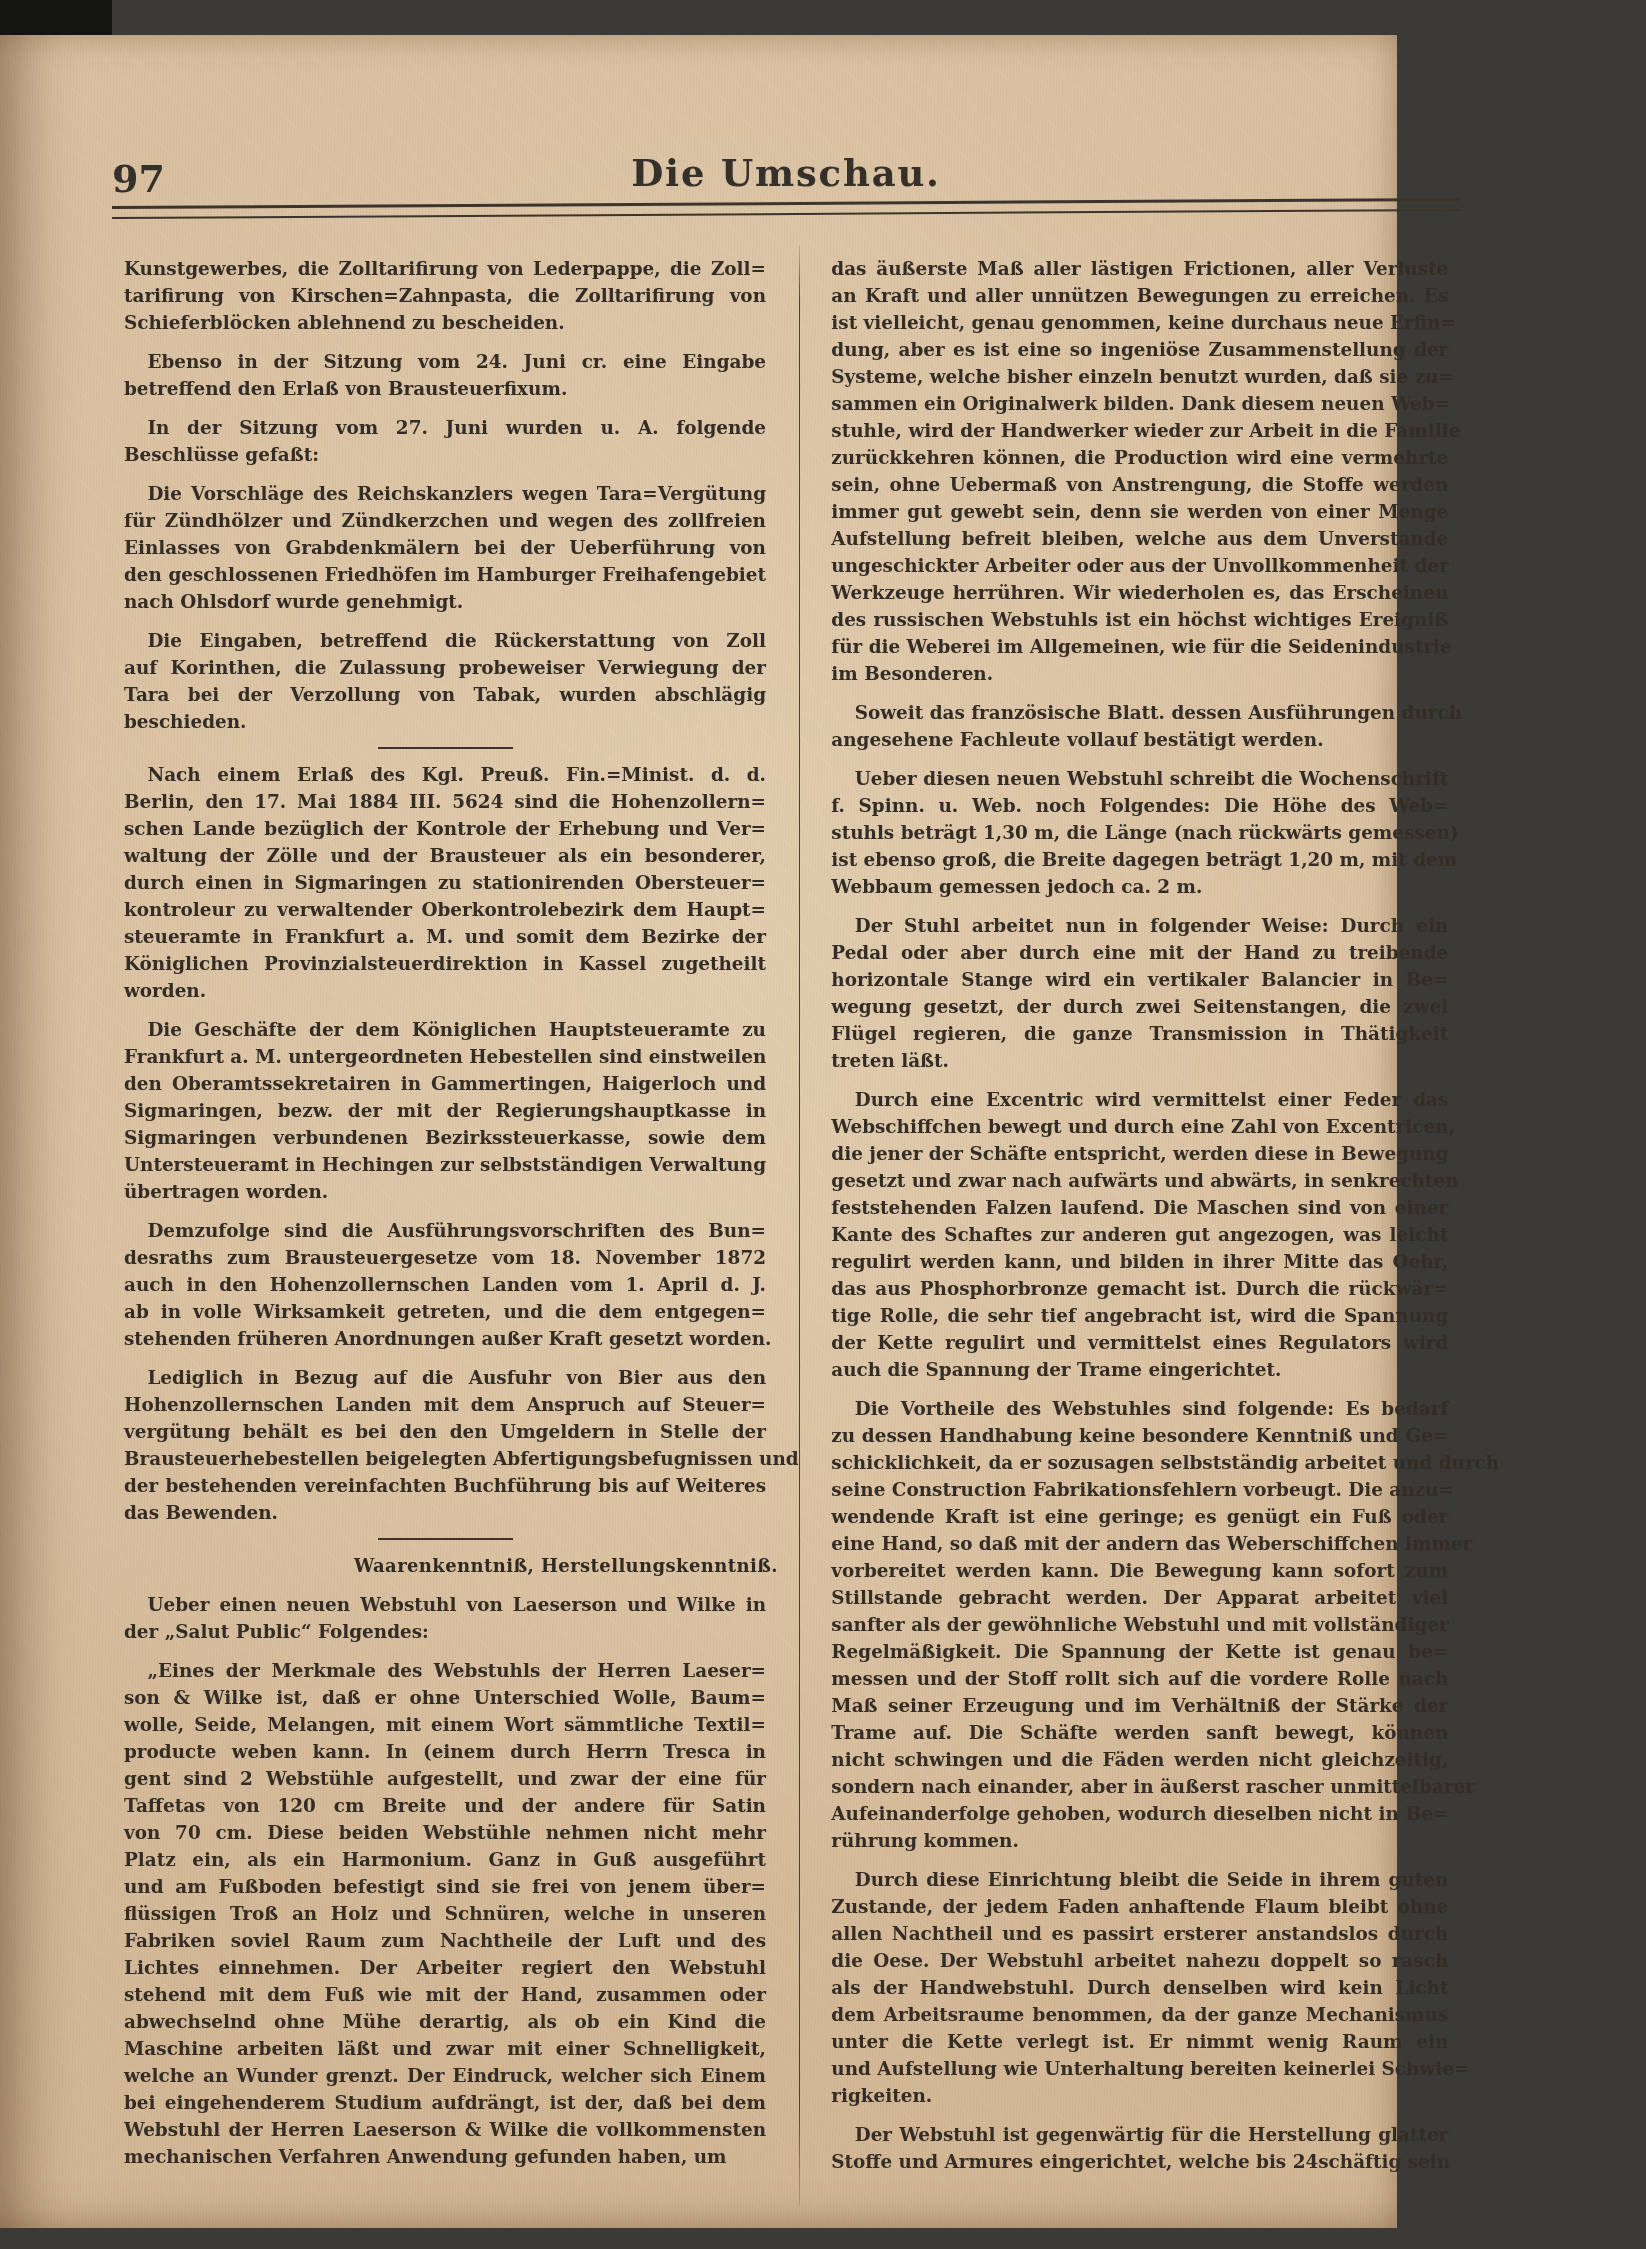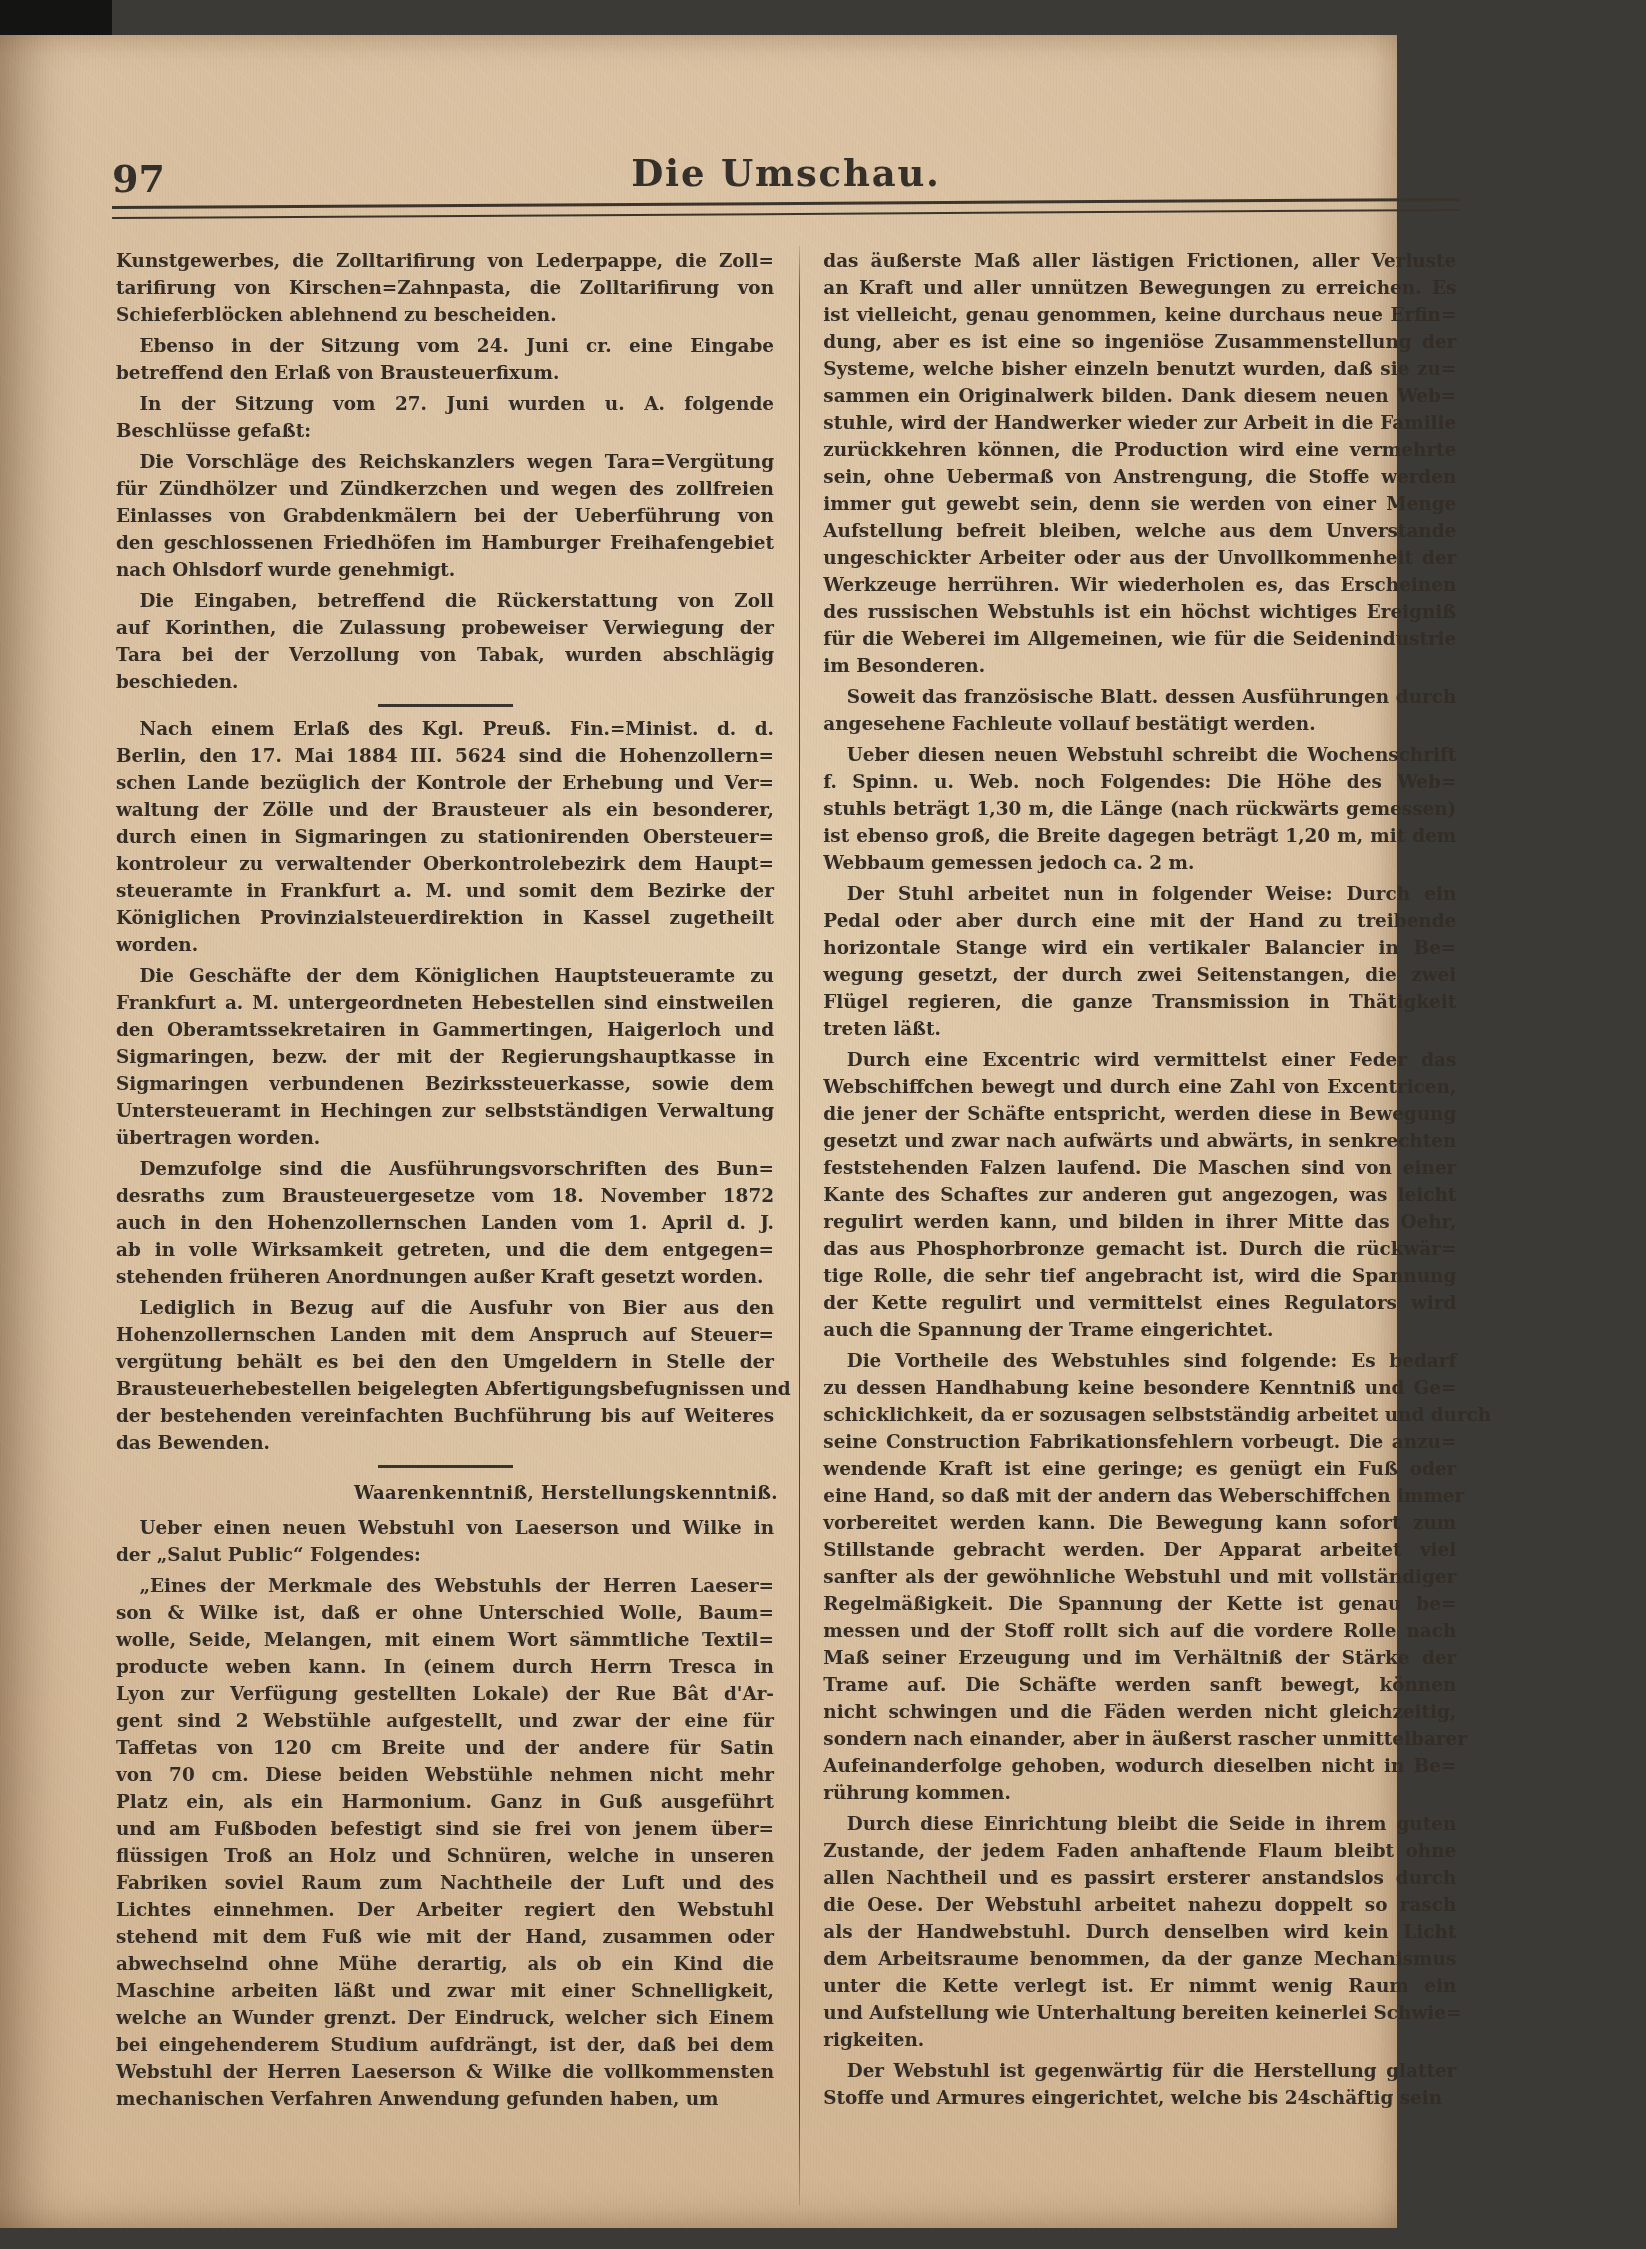--- a/index.html
+++ b/index.html
@@ -47,21 +47,21 @@
     position:absolute;left:112px;top:208px;width:1348px;height:1980px;
     display:flex;align-items:stretch;
   }
   .col{font-size:18.4px;line-height:27px;font-weight:bold;color:#332d26;}
   .col.left{width:666px;flex:none;}
   .col.right{width:641px;flex:none;}
   .col-divider{
     flex:none;width:1.3px;margin:2.7px 19px 18px 21px;
     background:linear-gradient(180deg,rgba(58,50,40,.15),#4a4237 54px,#4a4237 95%,rgba(58,50,40,.2));
   }
-  .para{margin:4px;}
+  .para{margin:12px;}
   .tline{text-align:justify;text-align-last:justify;white-space:nowrap;}
   .tline.last{text-align-last:left;}
   .tline.ind{text-indent:23.4px;}
   .sep-rule{
     width:135px;height:2.2px;background:#3a342c;margin:9.4px auto 8.5px auto;
   }
   .sec-heading{
     margin:11.7px 0 8px 0;text-align:right;
     font-size:18px;font-weight:bold;letter-spacing:0.4px;color:#2f2a23;
   }
@@ -152,21 +152,20 @@
 
       <div class="para">
           <div class="tline ind">Ueber einen neuen Webstuhl von Laeserson und Wilke in</div>
           <div class="tline last">der „Salut Public“ Folgendes:</div>
         </div>
       <div class="para">
           <div class="tline ind">„Eines der Merkmale des Webstuhls der Herren Laeser=</div>
           <div class="tline">son &amp; Wilke ist, daß er ohne Unterschied Wolle, Baum=</div>
           <div class="tline">wolle, Seide, Melangen, mit einem Wort sämmtliche Textil=</div>
           <div class="tline">producte weben kann.  In (einem durch Herrn Tresca in</div>
-          <div class="tline">Lyon zur Verfügung gestellten Lokale) der Rue Bât d'Ar-</div>
           <div class="tline">gent sind 2 Webstühle aufgestellt, und zwar der eine für</div>
           <div class="tline">Taffetas von 120 cm Breite und der andere für Satin</div>
           <div class="tline">von 70 cm.  Diese beiden Webstühle nehmen nicht mehr</div>
           <div class="tline">Platz ein, als ein Harmonium.  Ganz in Guß ausgeführt</div>
           <div class="tline">und am Fußboden befestigt sind sie frei von jenem über=</div>
           <div class="tline">flüssigen Troß an Holz und Schnüren, welche in unseren</div>
           <div class="tline">Fabriken soviel Raum zum Nachtheile der Luft und des</div>
           <div class="tline">Lichtes einnehmen.  Der Arbeiter regiert den Webstuhl</div>
           <div class="tline">stehend mit dem Fuß wie mit der Hand, zusammen oder</div>
           <div class="tline">abwechselnd ohne Mühe derartig, als ob ein Kind die</div>

